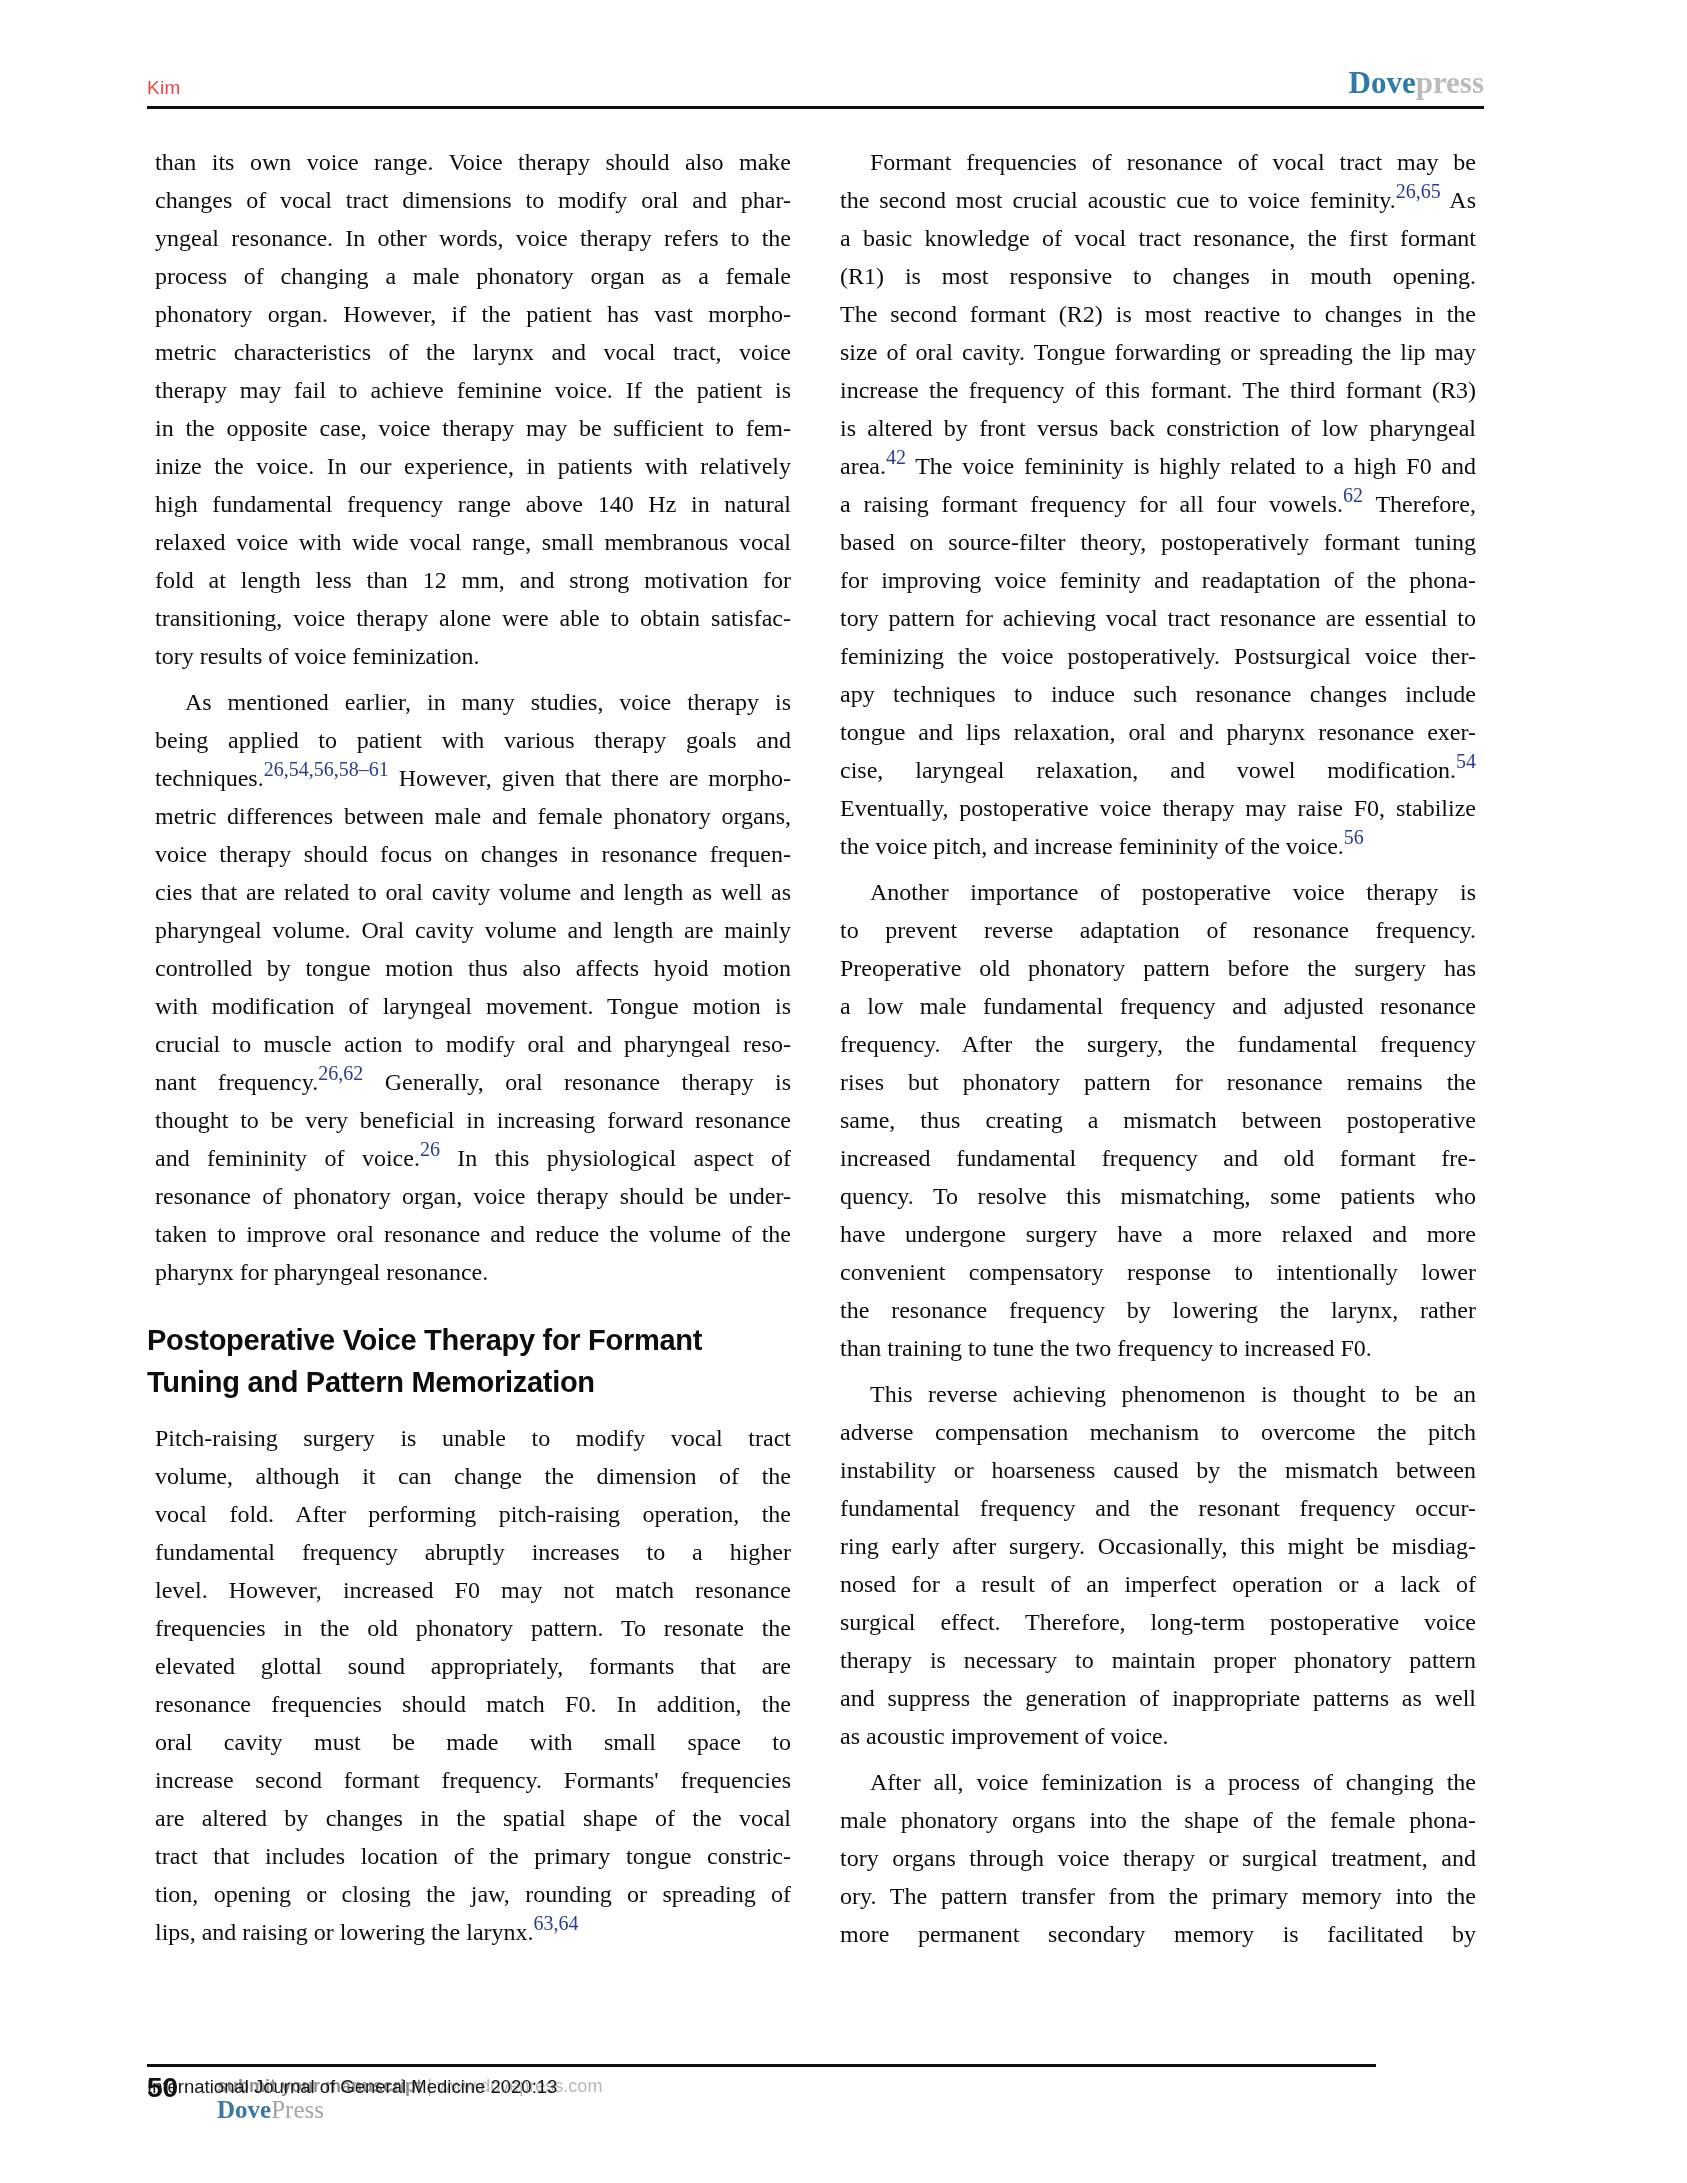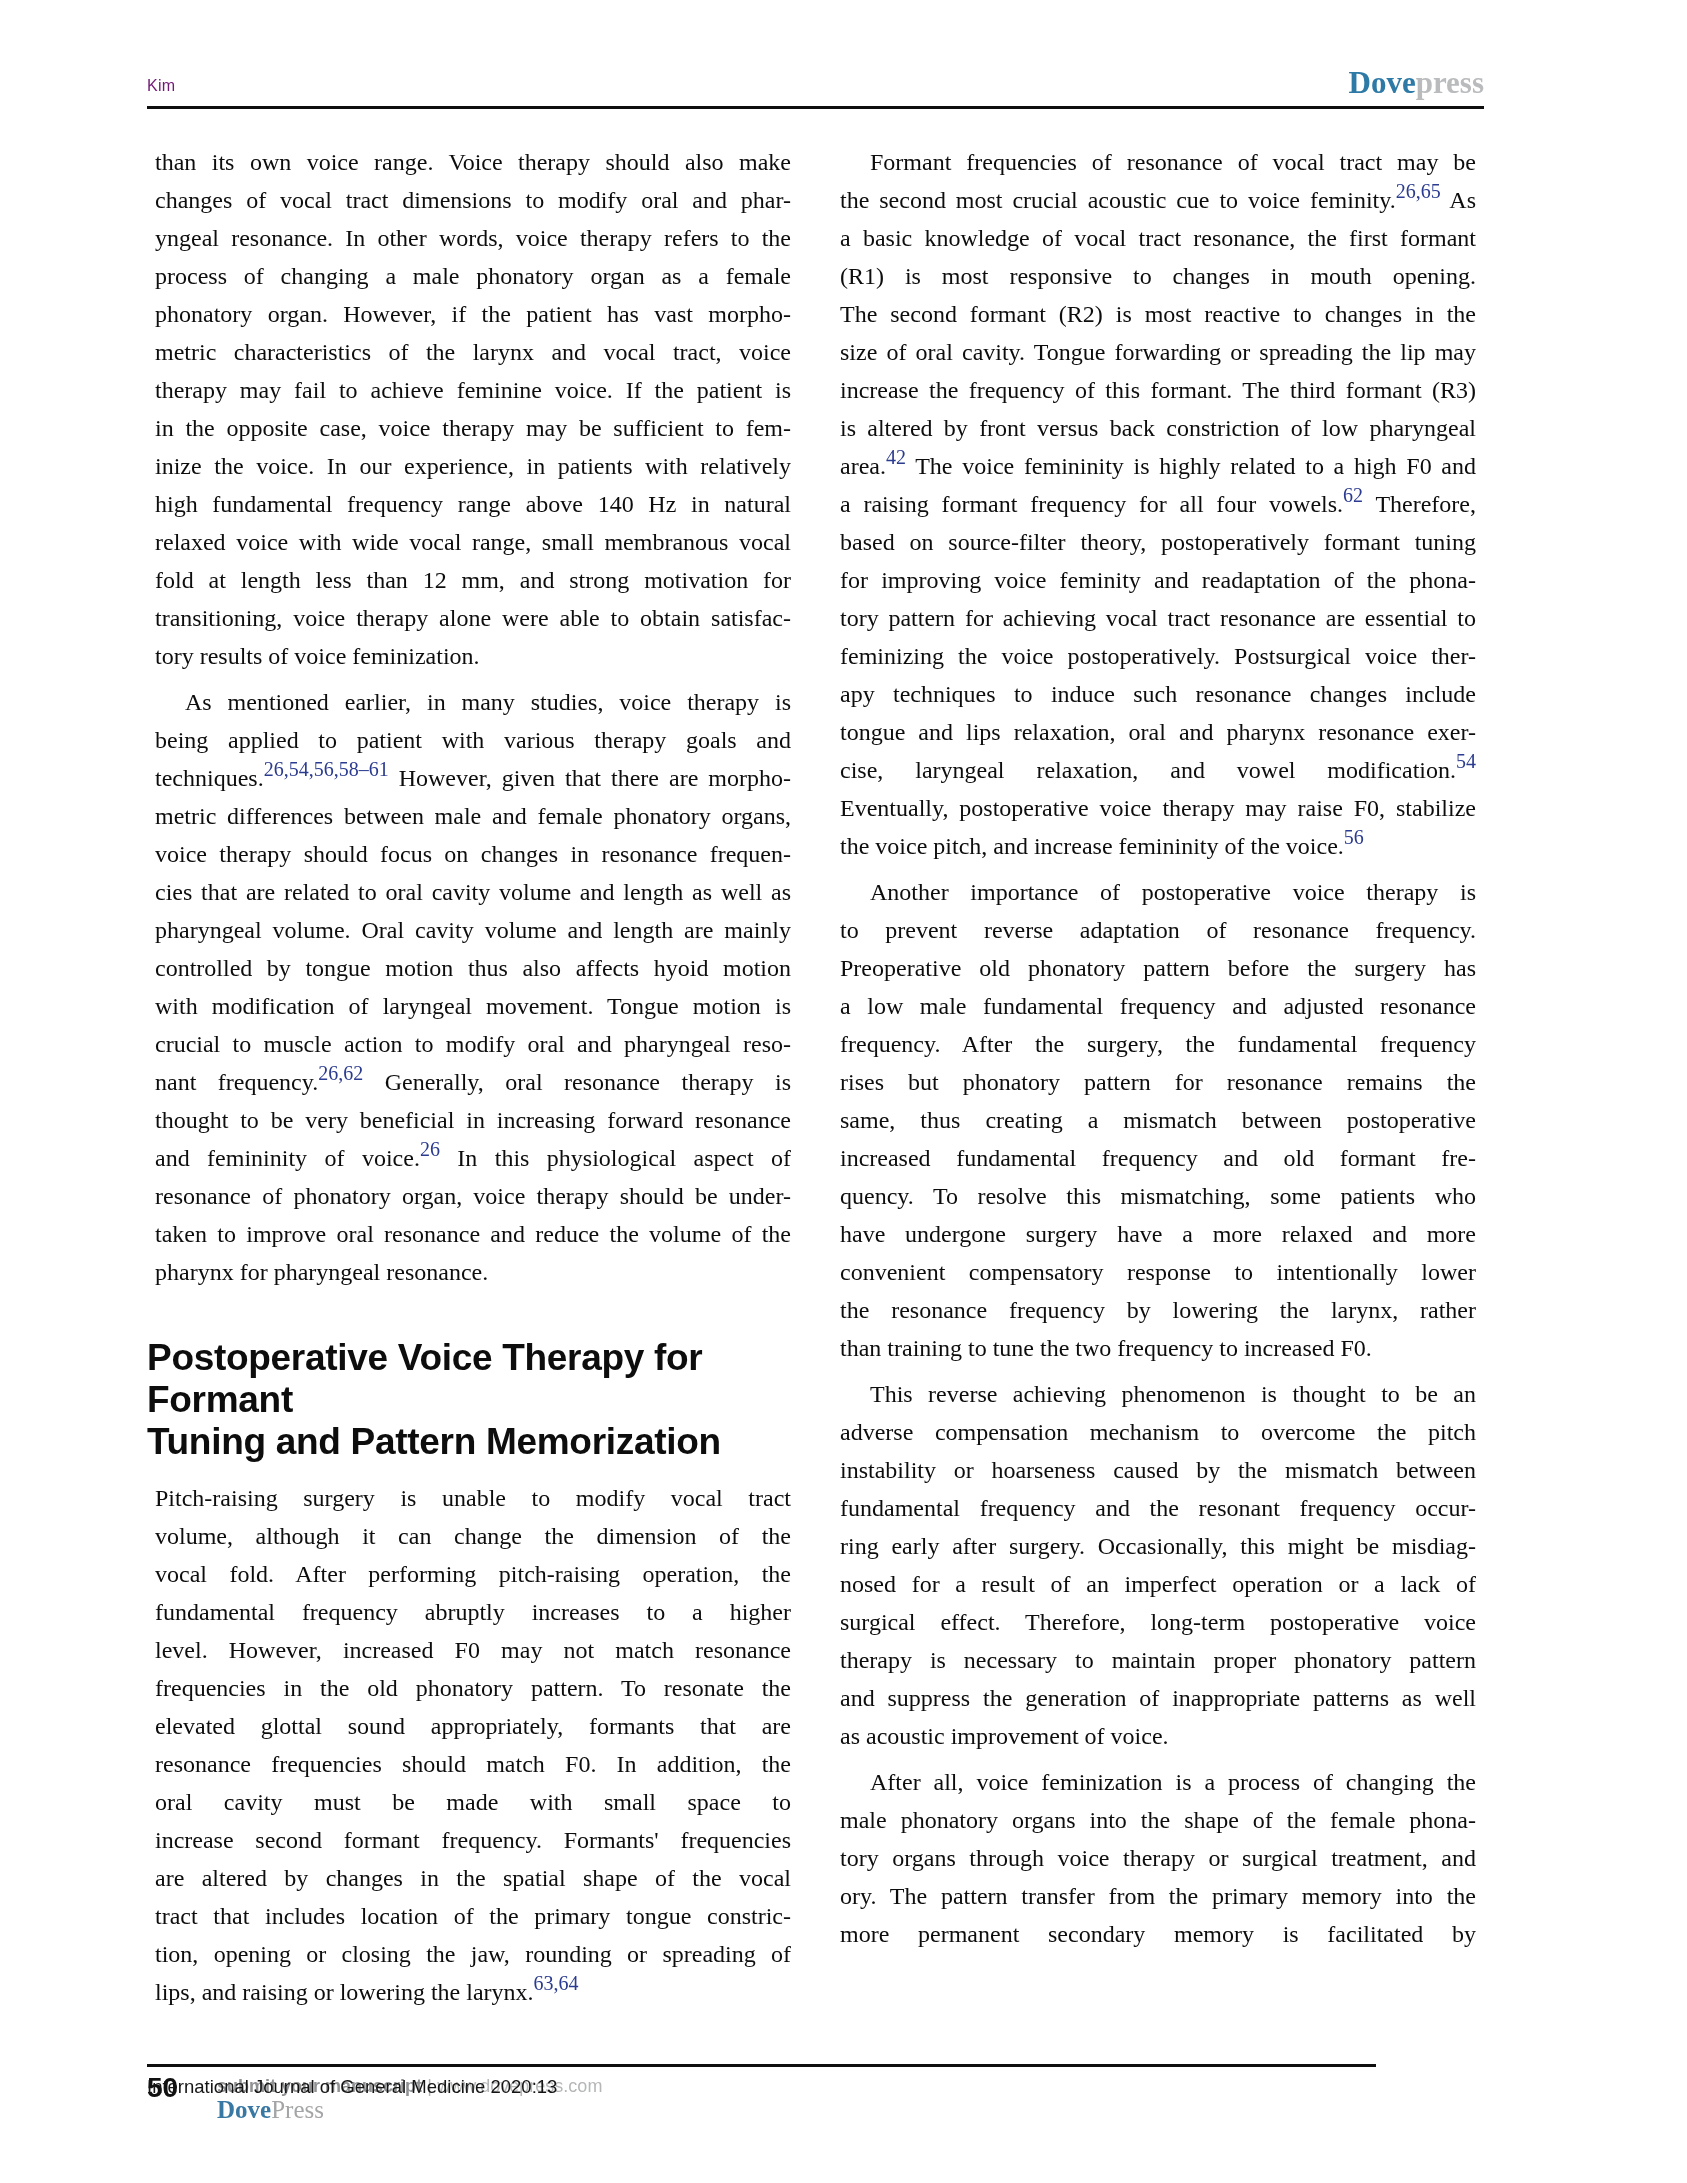--- a/index.html
+++ b/index.html
@@ -11,21 +11,21 @@
     font-family: "Liberation Serif", "DejaVu Serif", serif;
     color: #0d0d0d;
     -webkit-font-smoothing: antialiased;
   }
   .page { position: absolute; inset: 0; }
 
   
   .author {
     position: absolute; left: 147px; top: 77px;
     font-family: "Liberation Sans", "DejaVu Sans", sans-serif;
-    font-size: 16px; color: #701a75; letter-spacing: 0.3px;
+    font-size: 19px; color: #ef4444; letter-spacing: 0.3px;
   }
   .logo {
     position: absolute; right: 203px; top: 65px;
     font-family: "Liberation Serif", "DejaVu Serif", serif;
     font-size: 31px; font-weight: bold; letter-spacing: 0px;
   }
   .logo-blue { color: var(--dove-blue); }
   .logo-gray { color: var(--logo-gray); font-weight: bold; }
   .rule { position: absolute; background: #0f0f0f; height: 3.3px; }
   .header-rule { left: 147px; top: 106px; width: 1337px; }
@@ -50,23 +50,23 @@
   }
   .para.indent .line:first-child { text-indent: 30px; }
   sup {
     font-size: 20px;
     line-height: 0;
     vertical-align: baseline;
     position: relative; top: -0.52em;
     color: var(--ref-blue);
   }
   .heading {
-    margin-top: 46px; margin-bottom: 16px;
-    font-family: "Liberation Sans", "DejaVu Sans", sans-serif;
-    font-weight: 700; font-size: 37px; line-height: 42px;
+    margin-top: 28px; margin-bottom: 16px;
+    font-family: "Liberation Sans", "DejaVu Sans", sans-serif;
+    font-weight: 700; font-size: 29px; line-height: 42px;
     letter-spacing: -0.3px; color: #0d0d0d;
   }
 
   
   .footer-rule { left: 147px; top: 2064px; width: 1229px; }
   .page-num {
     position: absolute; left: 147px; top: 2072px;
     font-family: "Liberation Sans", "DejaVu Sans", sans-serif;
     font-weight: bold; font-size: 28px; color: #101010;
   }

